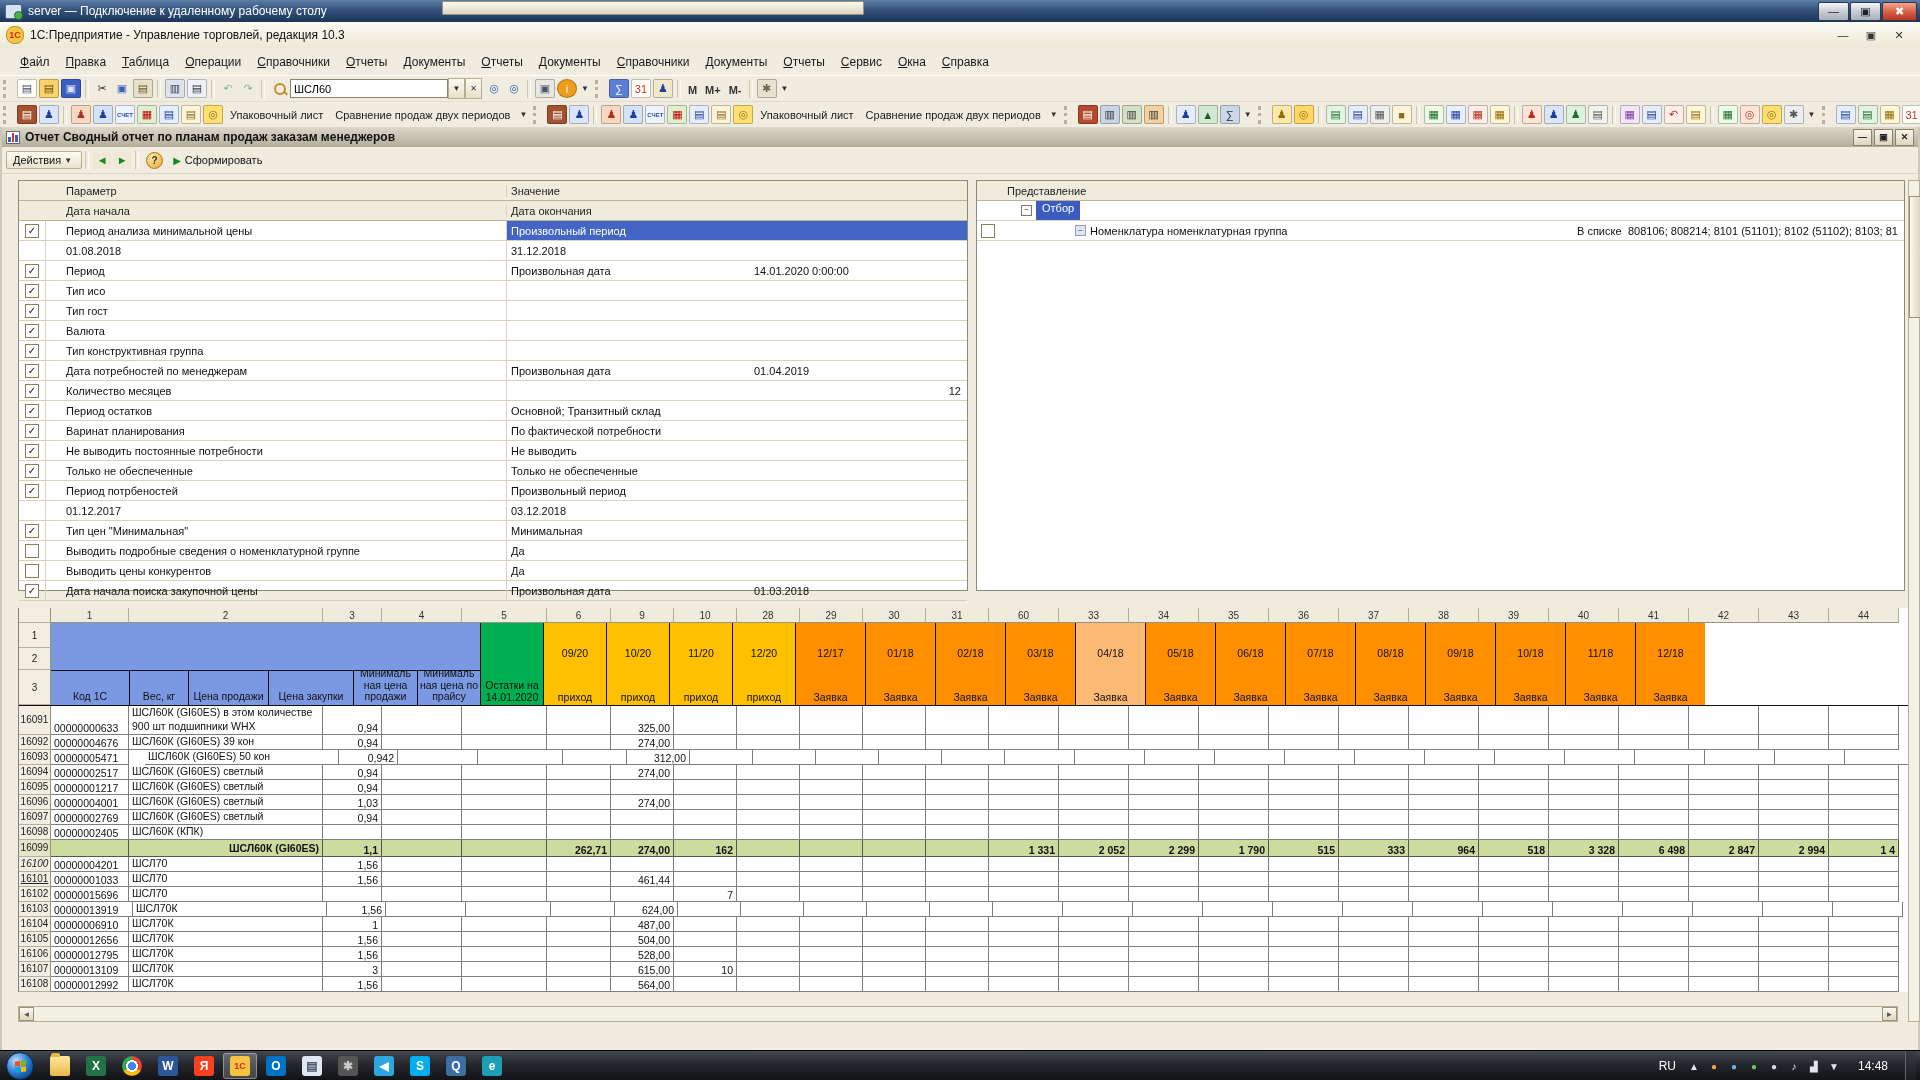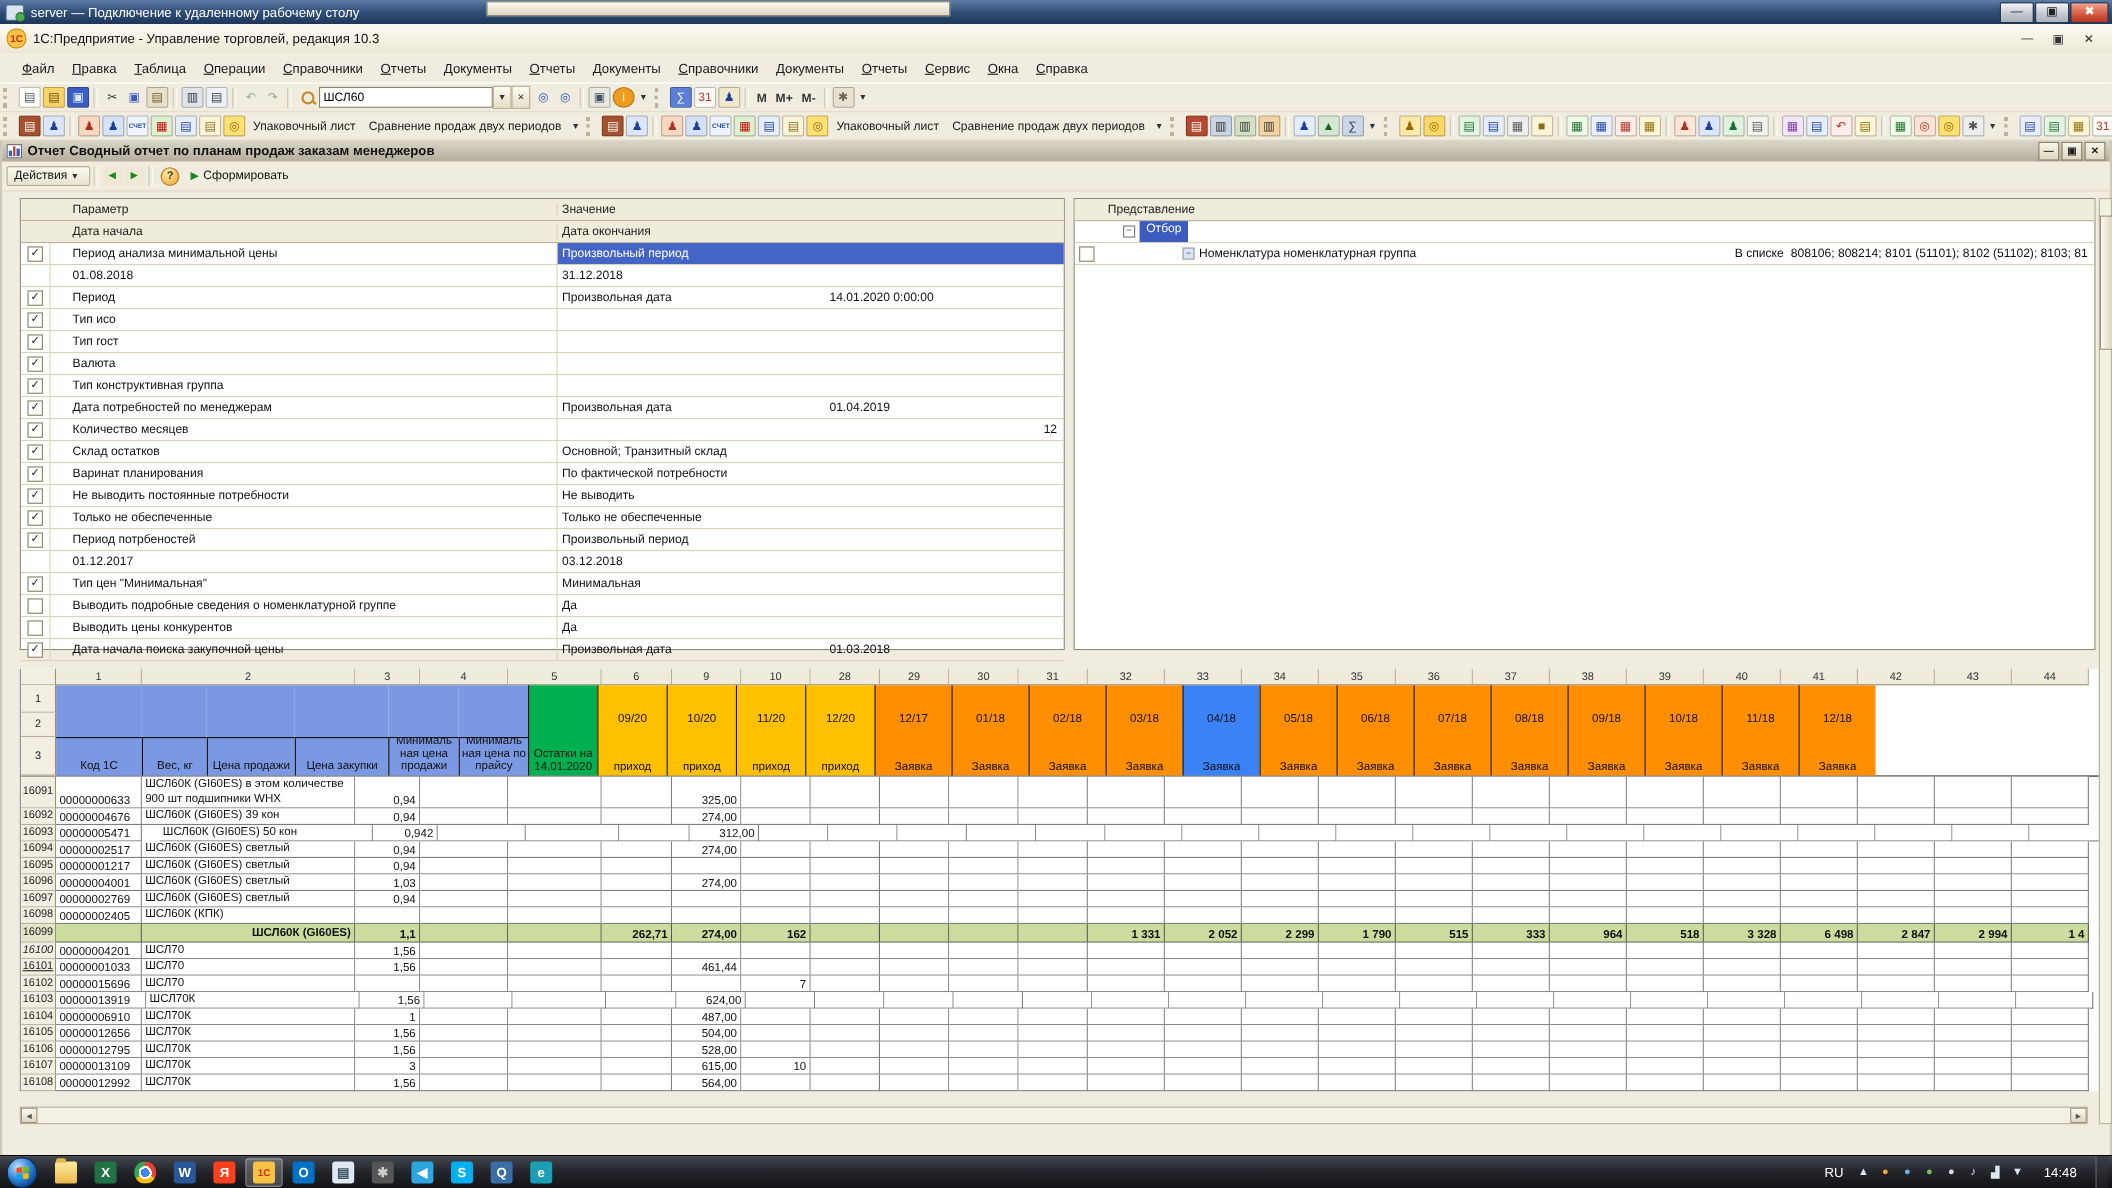--- a/index.html
+++ b/index.html
@@ -438,21 +438,21 @@
         <span class="pcell">Количество месяцев</span>
         <span class="vcell">
           <span></span>
           <span class="vnum">12</span>
         </span>
       </div>
       <div class="prow">
         <span class="cbcell">
           <span class="cb">✓</span>
         </span>
-        <span class="pcell">Склад остатков</span>
+        <span class="pcell">Период остатков</span>
         <span class="vcell">
           <span>Основной; Транзитный склад</span>
         </span>
       </div>
       <div class="prow">
         <span class="cbcell">
           <span class="cb">✓</span>
         </span>
         <span class="pcell">Варинат планирования</span>
         <span class="vcell">
@@ -560,21 +560,21 @@
       <span class="colnum" style="width: 59px;">3</span>
       <span class="colnum" style="width: 80px;">4</span>
       <span class="colnum" style="width: 85px;">5</span>
       <span class="colnum" style="width: 64px;">6</span>
       <span class="colnum" style="width: 63px;">9</span>
       <span class="colnum" style="width: 63px;">10</span>
       <span class="colnum" style="width: 63px;">28</span>
       <span class="colnum" style="width: 63px;">29</span>
       <span class="colnum" style="width: 63px;">30</span>
       <span class="colnum" style="width: 63px;">31</span>
-      <span class="colnum" style="width: 70px;">32</span>
+      <span class="colnum" style="width: 70px;">60</span>
       <span class="colnum" style="width: 70px;">33</span>
       <span class="colnum" style="width: 70px;">34</span>
       <span class="colnum" style="width: 70px;">35</span>
       <span class="colnum" style="width: 70px;">36</span>
       <span class="colnum" style="width: 70px;">37</span>
       <span class="colnum" style="width: 70px;">38</span>
       <span class="colnum" style="width: 70px;">39</span>
       <span class="colnum" style="width: 70px;">40</span>
       <span class="colnum" style="width: 70px;">41</span>
       <span class="colnum" style="width: 70px;">42</span>
@@ -633,21 +633,21 @@
         <div class="typ">Заявка</div>
       </div>
       <div class="mcol" style="width: 70px; height: 82px; background: rgb(255, 143, 0);">
         <div class="mon">02/18</div>
         <div class="typ">Заявка</div>
       </div>
       <div class="mcol" style="width: 70px; height: 82px; background: rgb(255, 143, 0);">
         <div class="mon">03/18</div>
         <div class="typ">Заявка</div>
       </div>
-      <div class="mcol" style="width: 70px; height: 82px; background: #3b82f6;">
+      <div class="mcol" style="width: 70px; height: 82px; background: #fdba74;">
         <div class="mon">04/18</div>
         <div class="typ">Заявка</div>
       </div>
       <div class="mcol" style="width: 70px; height: 82px; background: rgb(255, 143, 0);">
         <div class="mon">05/18</div>
         <div class="typ">Заявка</div>
       </div>
       <div class="mcol" style="width: 70px; height: 82px; background: rgb(255, 143, 0);">
         <div class="mon">06/18</div>
         <div class="typ">Заявка</div>

